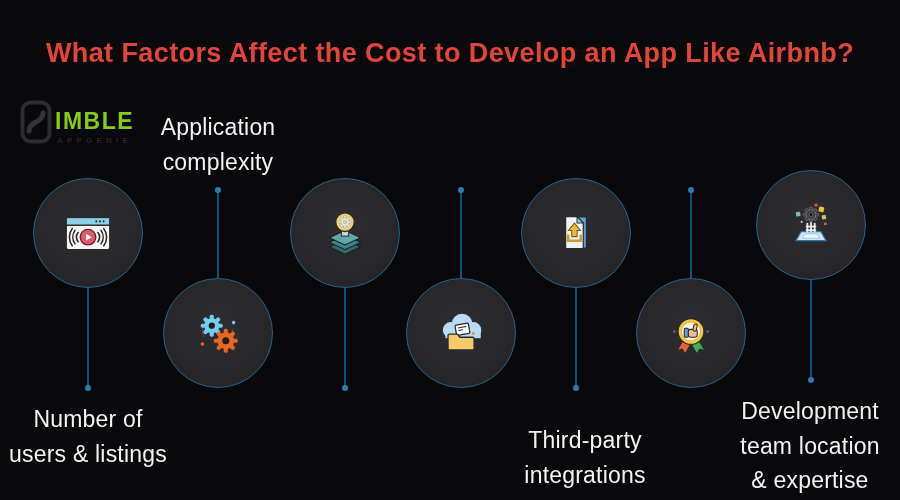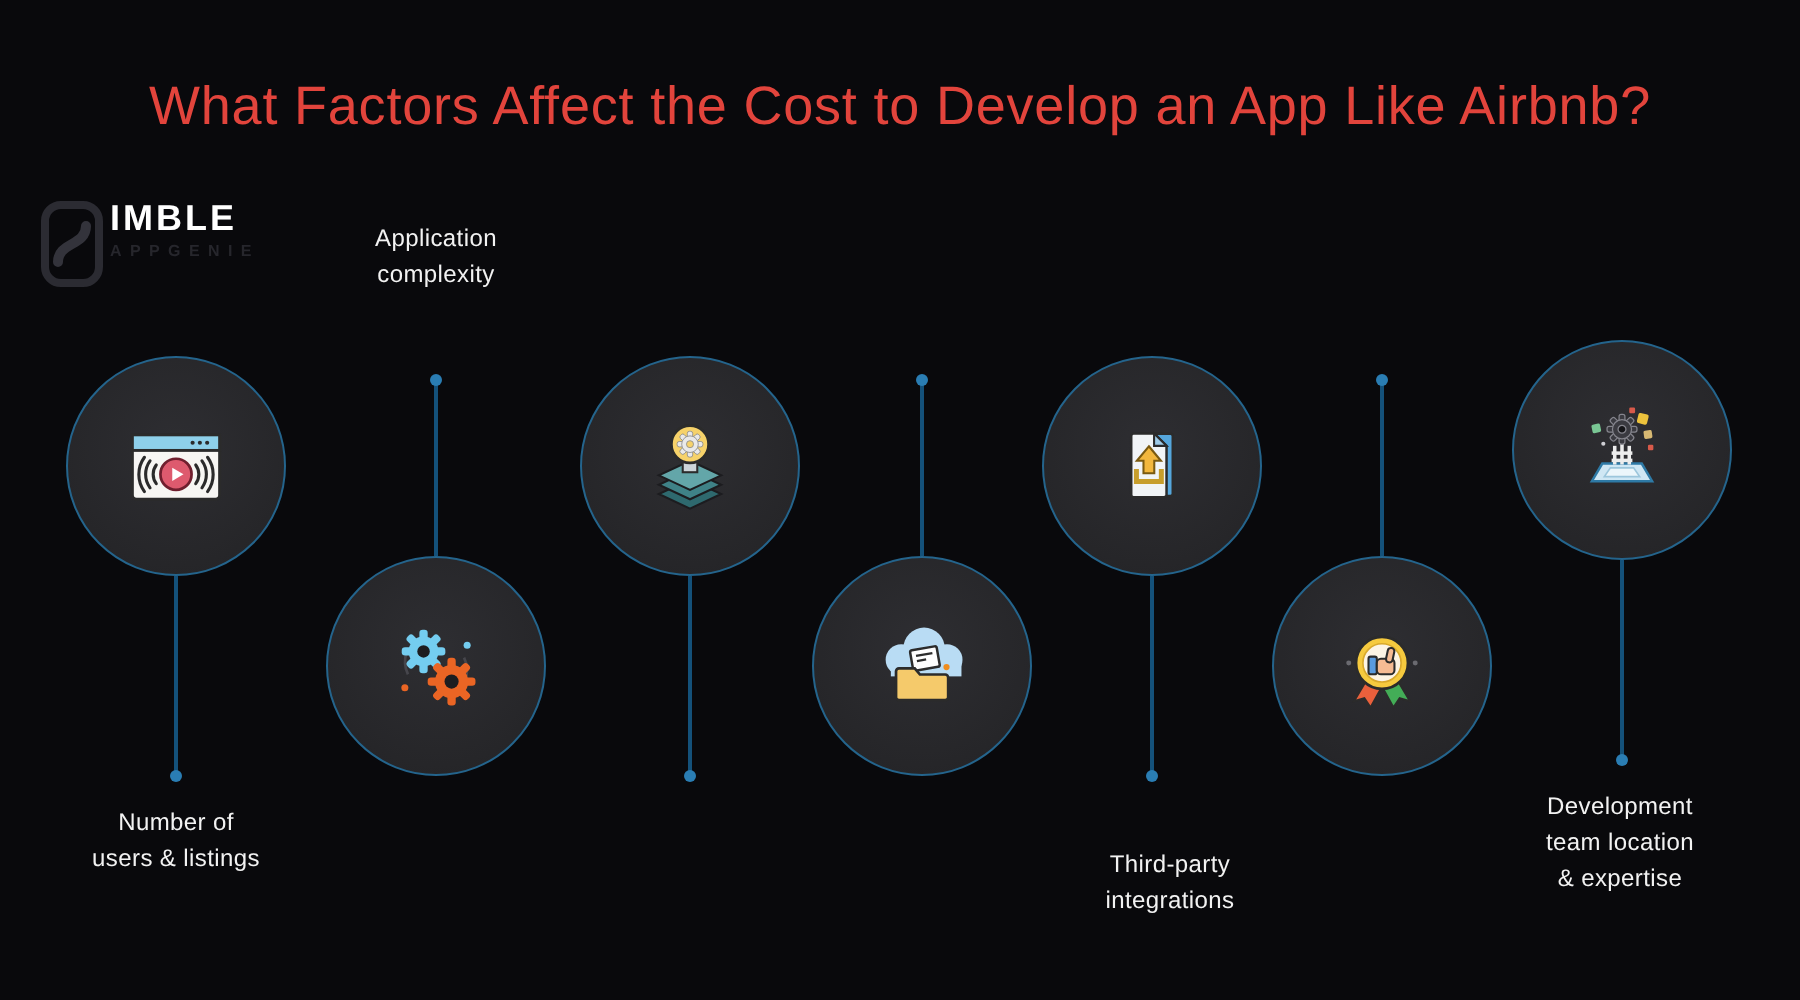--- a/index.html
+++ b/index.html
@@ -3,27 +3,27 @@
 <meta charset="utf-8">
 <style>
   html,body{margin:0;padding:0;background:#050507;}
   .stage{
     position:relative;width:900px;height:500px;overflow:hidden;
     background:var(--background,#09090c);
     font-family:"Liberation Sans","DejaVu Sans",sans-serif;
   }
   .title{
     position:absolute;top:38px;left:0;right:0;text-align:center;
-    font-size:27px;font-weight:400;letter-spacing:.4px;
+    font-size:27px;font-weight:700;letter-spacing:.4px;
     color:var(--title,#e2443c);
   }
   
   .logo{position:absolute;left:20px;top:100px;display:flex;align-items:flex-start;}
   .logo-txt{margin-left:3px;}
-  .logo-name{color:#ffffff;font-weight:800;font-size:18px;letter-spacing:1.5px;line-height:1;}
+  .logo-name{color:#84cc16;font-weight:800;font-size:23px;letter-spacing:1.5px;line-height:1;margin-top:10px;}
   .logo-sub{color:#26262c;font-weight:700;font-size:8px;letter-spacing:4.2px;margin-top:3px;text-align:center;}
   
   .circle{
     position:absolute;width:110px;height:110px;border-radius:50%;box-sizing:border-box;
     background:radial-gradient(circle at 50% 42%,#2e2e32 0%,#262629 70%,#222225 100%);
     border:1.5px solid var(--circle-border,#24648c);
     display:flex;align-items:center;justify-content:center;
   }
   .circle svg{width:54px;height:54px;display:block;}
   .c1{left:33px;top:178px}.c2{left:163px;top:278px}.c3{left:290px;top:178px}
@@ -41,21 +41,21 @@
   .n1{left:87px;top:288px;height:100px}
   .n2{left:217px;top:190px;height:88px}
   .n3{left:344px;top:288px;height:100px}
   .n4{left:460px;top:190px;height:88px}
   .n5{left:575px;top:288px;height:100px}
   .n6{left:690px;top:190px;height:88px}
   .n7{left:810px;top:280px;height:100px}
   
   .label{
     position:absolute;color:var(--label-text,#f2f2f2);
-    font-size:12px;line-height:1.5;letter-spacing:.2px;
+    font-size:23px;line-height:1.5;letter-spacing:.2px;
     text-align:center;white-space:pre-line;font-weight:400;
   }
   .l-num{left:0;top:402px;width:176px}
   .l-app{left:108px;top:110px;width:220px}
   .l-ai{left:244px;top:402px;width:200px}
   .l-sec{left:334px;top:110px;width:260px}
   .l-third{left:485px;top:423px;width:200px}
   .l-plat{left:584px;top:110px;width:220px}
   .l-dev{left:705px;top:394px;width:210px}
 </style>

